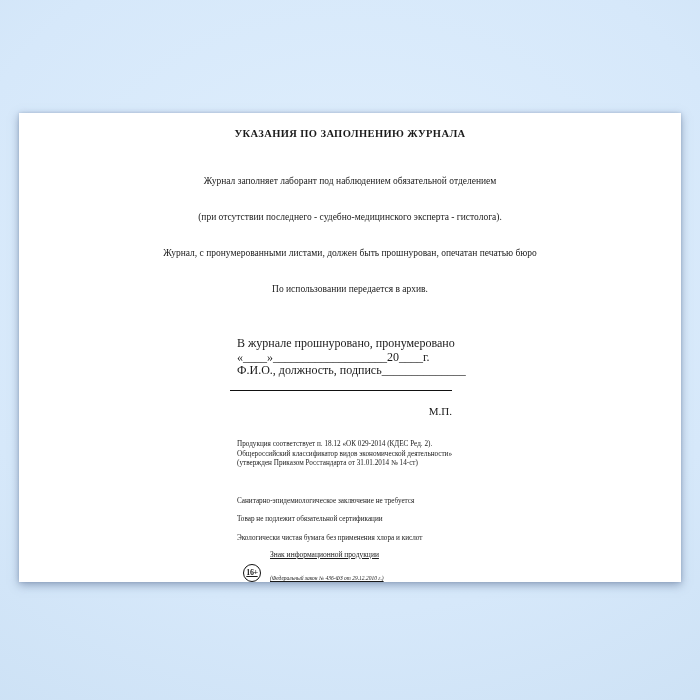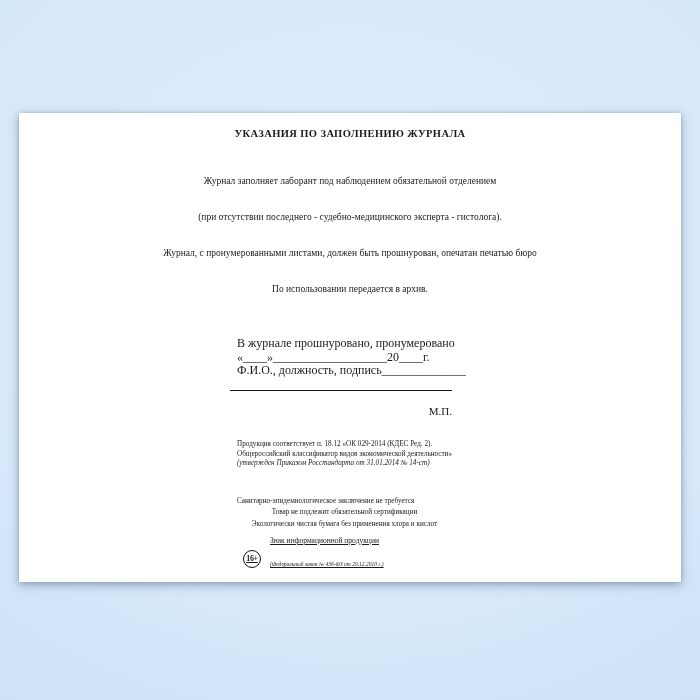--- a/index.html
+++ b/index.html
@@ -68,23 +68,23 @@
     font-size: 11px;
   }
 
   .footer {
     position: absolute;
     left: 218px;
     top: 327px;
     font-size: 7.2px;
     line-height: 9.6px;
   }
-  .footer .approved { font-style: italic; }
+  .footer .approved { }
   .footer .note { margin-top: 28px; }
-  .footer .note + .note { margin-top: 2px; text-align: center; }
+  .footer .note + .note { margin-top: 9px; }
 
   .badge-row {
     margin-top: 6px;
     display: flex;
     align-items: flex-end;
     gap: 9px;
     margin-left: 6px;
     text-decoration: underline;
   }
   .age-badge {

